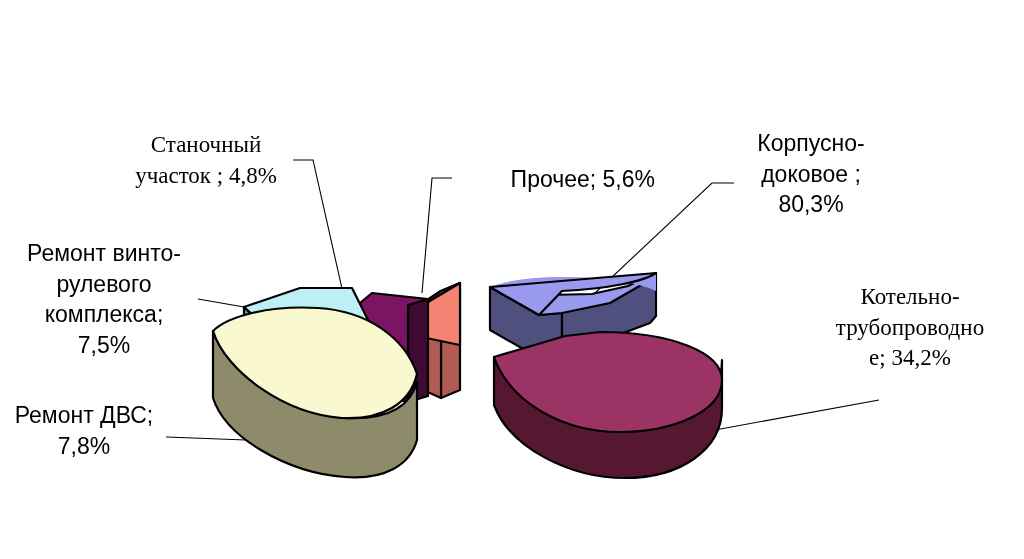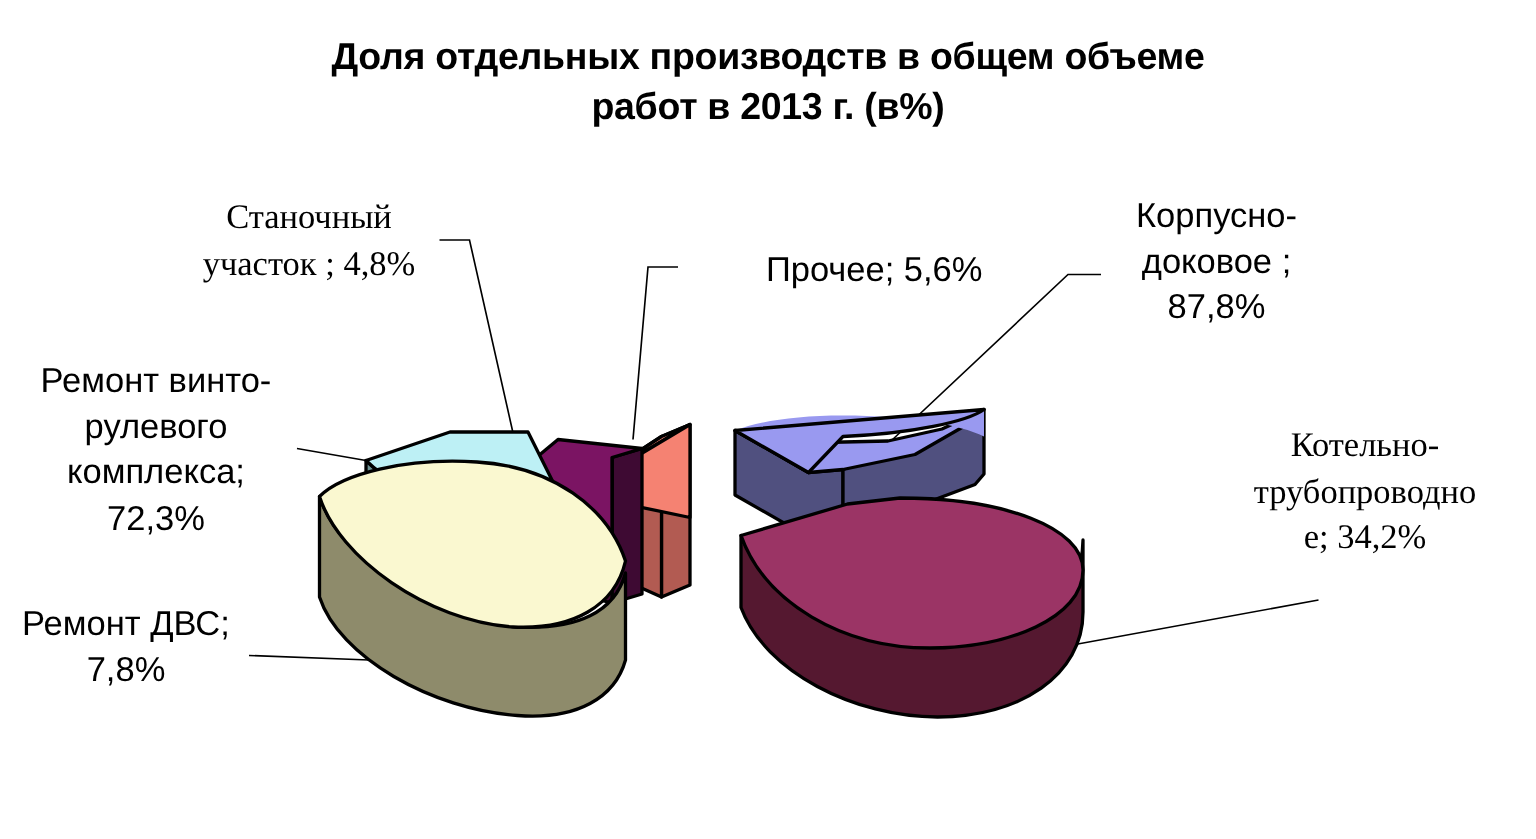--- a/index.html
+++ b/index.html
@@ -46,24 +46,20 @@
     position: absolute;
     left: 0;
     top: 0;
   }
 </style>
 </head>
 <body>
 
 <div id="page">
 
-  <div id="chart-title">
-    <span>Доля отдельных производств в общем объеме</span><br>
-    <span>работ в 2013 г. (в%)</span>
-  </div>
 
   <svg id="pie-svg" width="1024" height="559" viewBox="0 0 1024 559">
 
     <g stroke="#000000" stroke-width="1.1" fill="none">
       <polyline points="293,160 313,160 343,293"></polyline>
       <polyline points="452,178 432,178 422,293"></polyline>
       <polyline points="734,183 712,183 594,294"></polyline>
       <polyline points="879,400 693,434"></polyline>
       <polyline points="198,299 244,307"></polyline>
       <polyline points="166,437 246,440"></polyline>
@@ -131,27 +127,27 @@
     </g>
   </svg>
 
   <div class="slice-label lbl-stanochny">Станочный
 участок ; 4,8%</div>
 
   <div class="slice-label lbl-prochee">Прочее; 5,6%</div>
 
   <div class="slice-label lbl-korpusno">Корпусно-
 доковое  ;
-87,8%</div>
+80,3%</div>
 
   <div class="slice-label lbl-kotelno">Котельно-
 трубопроводно
 е; 34,2%</div>
 
   <div class="slice-label lbl-vintorul">Ремонт винто-
 рулевого
 комплекса;
-72,3%</div>
+7,5%</div>
 
   <div class="slice-label lbl-dvs">Ремонт ДВС;
 7,8%</div>
 
 </div>
 
 </body></html>

